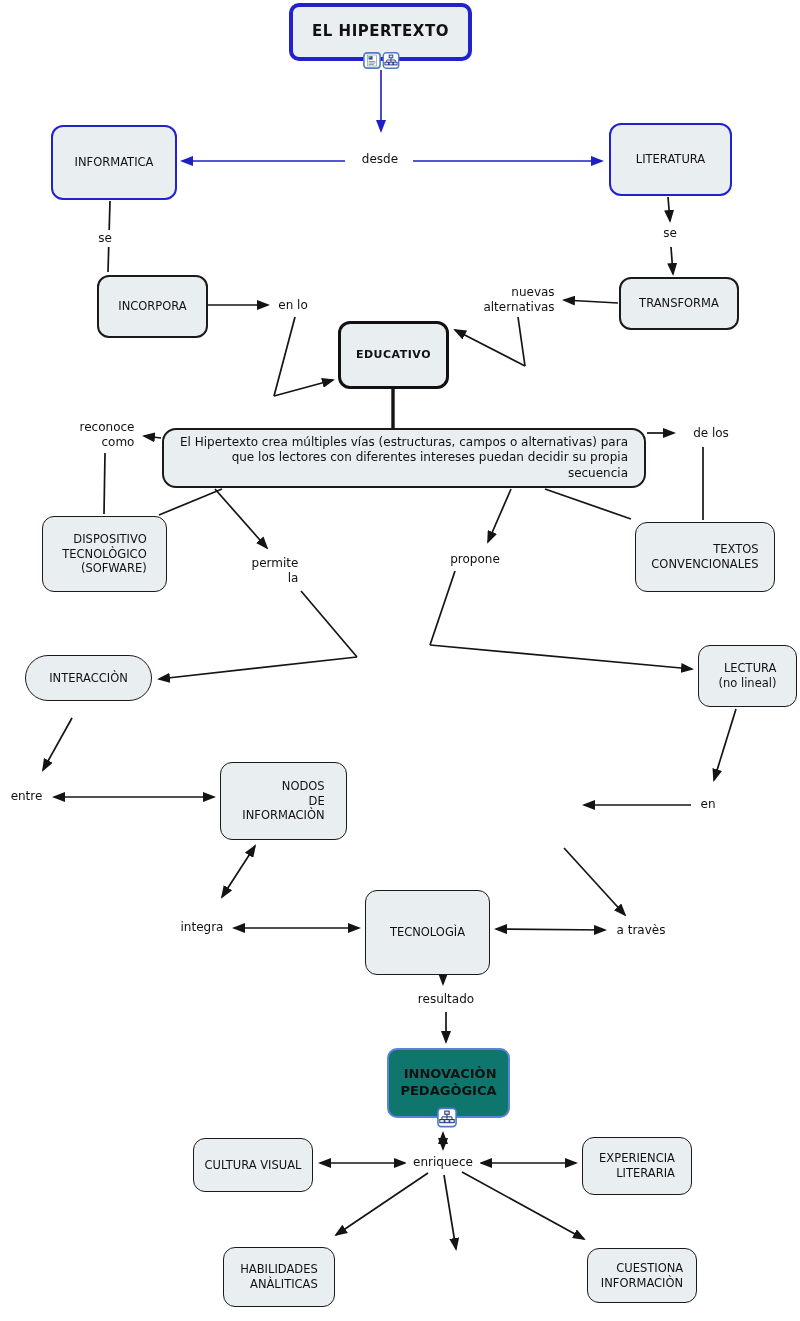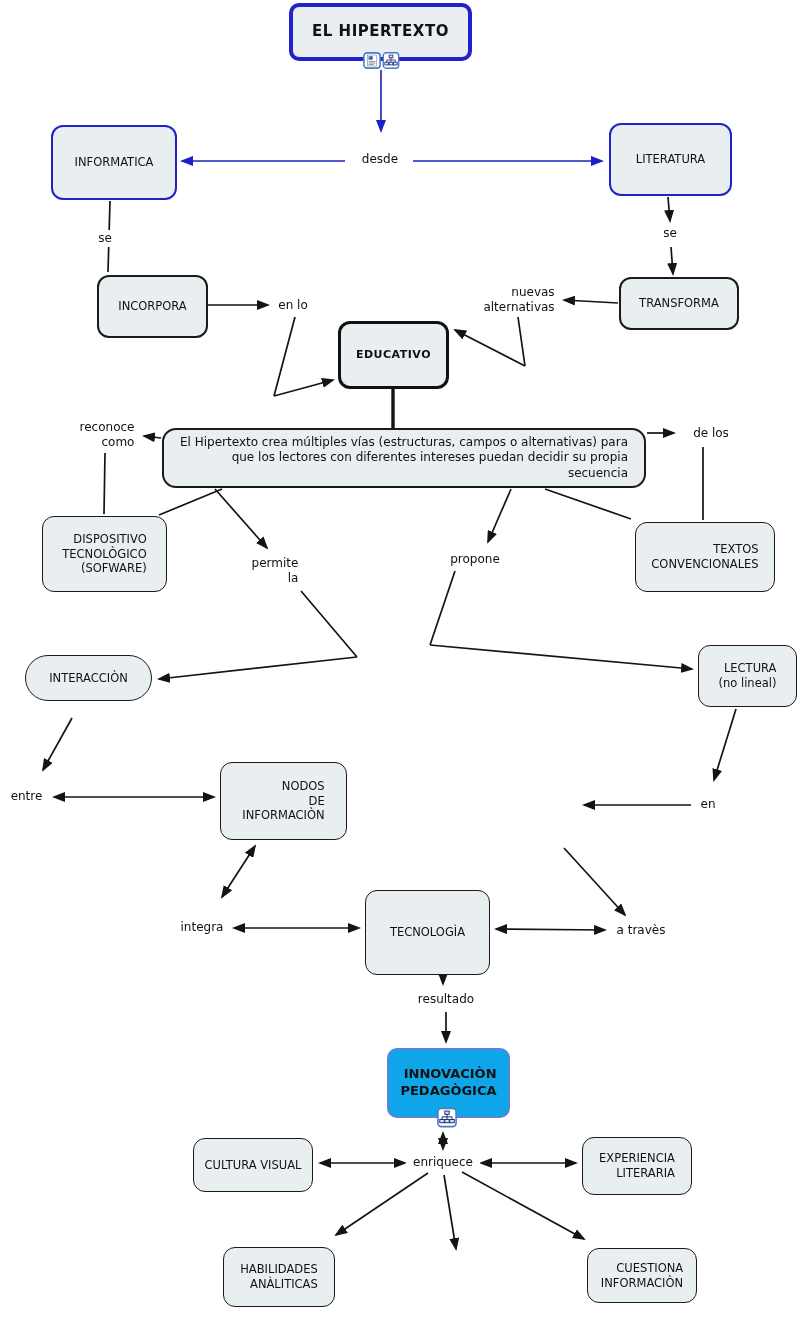--- a/index.html
+++ b/index.html
@@ -28,21 +28,21 @@
   .n-transforma{left:619px;top:277px;width:120px;height:53px;border-width:2px;}
   .n-educativo{left:338px;top:321px;width:111px;height:68px;border:3px solid #111;font-weight:bold;font-size:11px;letter-spacing:.5px;}
   .n-descripcion{left:162px;top:428px;width:484px;height:60px;border-width:2px;border-radius:14px;font-size:12px;}
   .n-dispositivo{left:42px;top:516px;width:125px;height:76px;}
   .n-textos{left:635px;top:522px;width:140px;height:70px;}
   .n-interaccion{left:25px;top:655px;width:127px;height:46px;border-radius:24px;}
   .n-lectura{left:698px;top:645px;width:99px;height:62px;}
   .n-nodos{left:220px;top:762px;width:127px;height:78px;}
   .n-redes{left:450px;top:769px;width:127px;height:77px;}
   .n-tecnologia{left:365px;top:890px;width:125px;height:85px;}
-  .n-innovacion{left:387px;top:1048px;width:123px;height:70px;border:2.5px solid var(--innovation-border,#5b82dd);border-radius:10px;font-weight:bold;font-size:13px;background:#0ea5e9;}
+  .n-innovacion{left:387px;top:1048px;width:123px;height:70px;border:2.5px solid var(--innovation-border,#5b82dd);border-radius:10px;font-weight:bold;font-size:13px;background:#0f766e;}
   .n-cultura{left:193px;top:1138px;width:120px;height:54px;}
   .n-experiencia{left:582px;top:1137px;width:110px;height:58px;}
   .n-habilidades{left:223px;top:1247px;width:112px;height:60px;}
   .n-dearrolla{left:388px;top:1262px;width:137px;height:56px;}
   .n-cuestiona{left:587px;top:1248px;width:110px;height:55px;}
   
   .l-desde{left:356px;top:150px;width:48px;height:19px;}
   .l-se-left{left:92px;top:230px;width:26px;height:17px;}
   .l-se-right{left:657px;top:225px;width:26px;height:17px;}
   .l-en-lo{left:271px;top:296px;width:44px;height:18px;}

